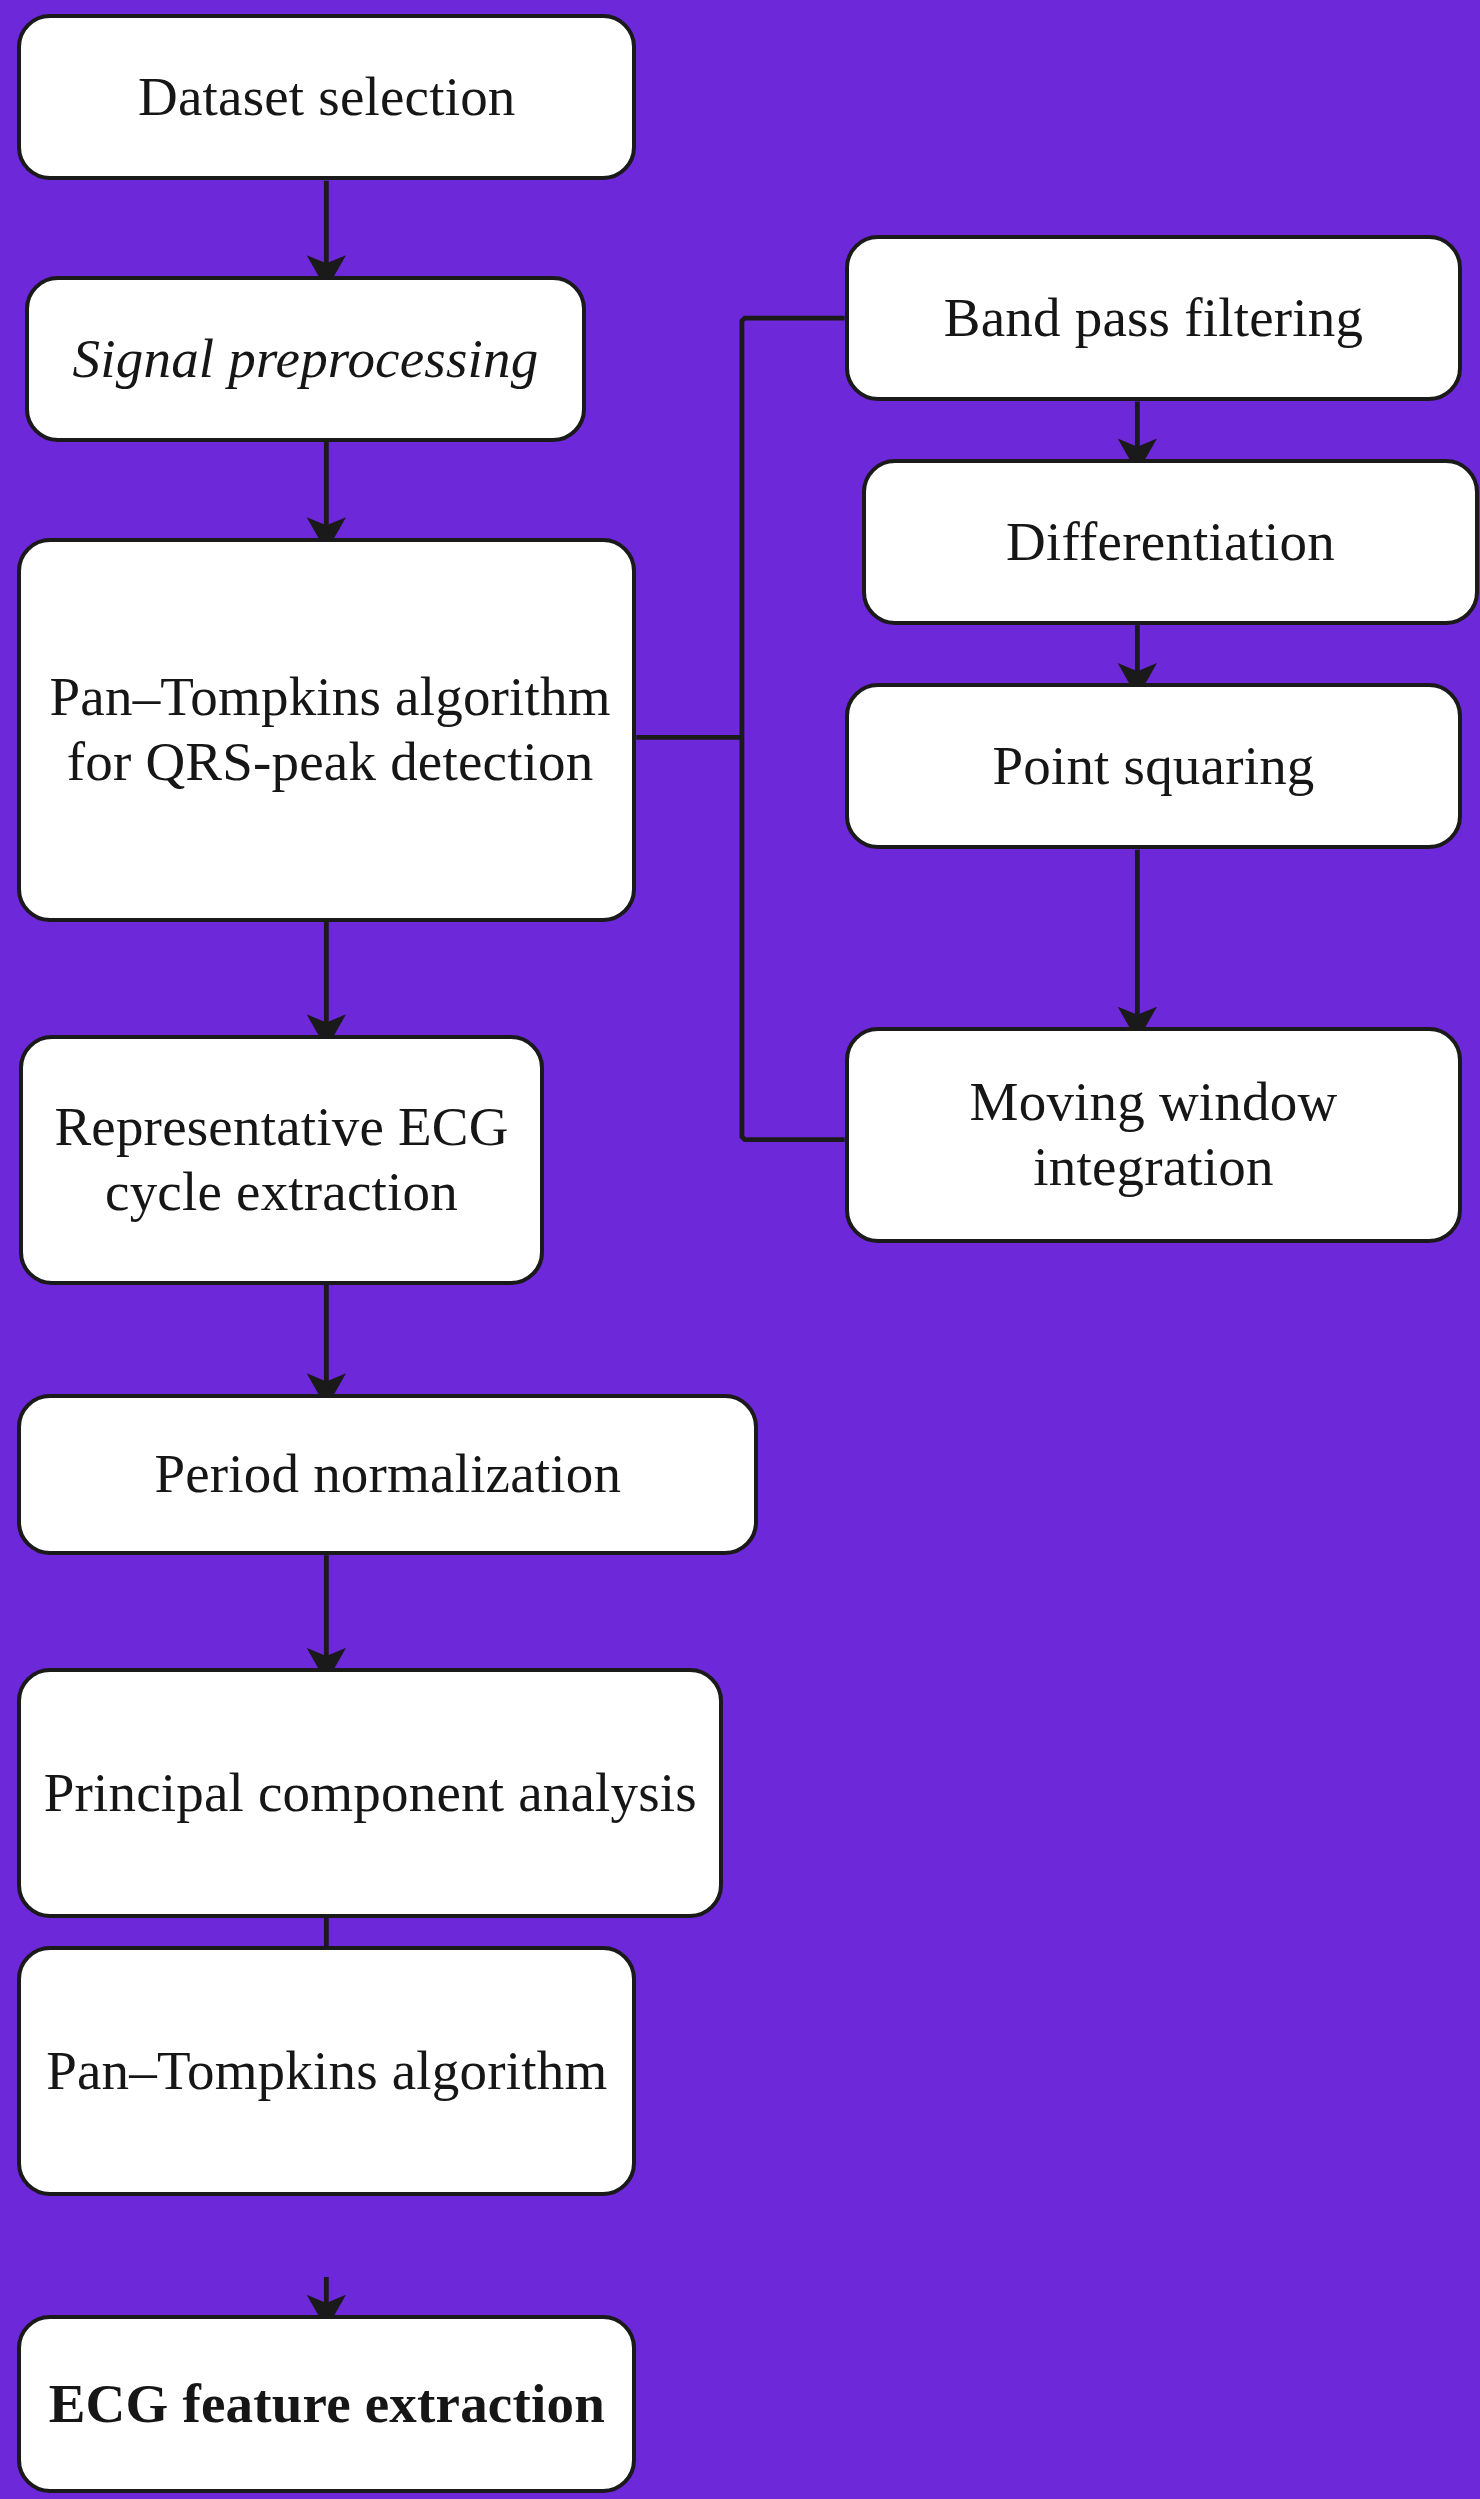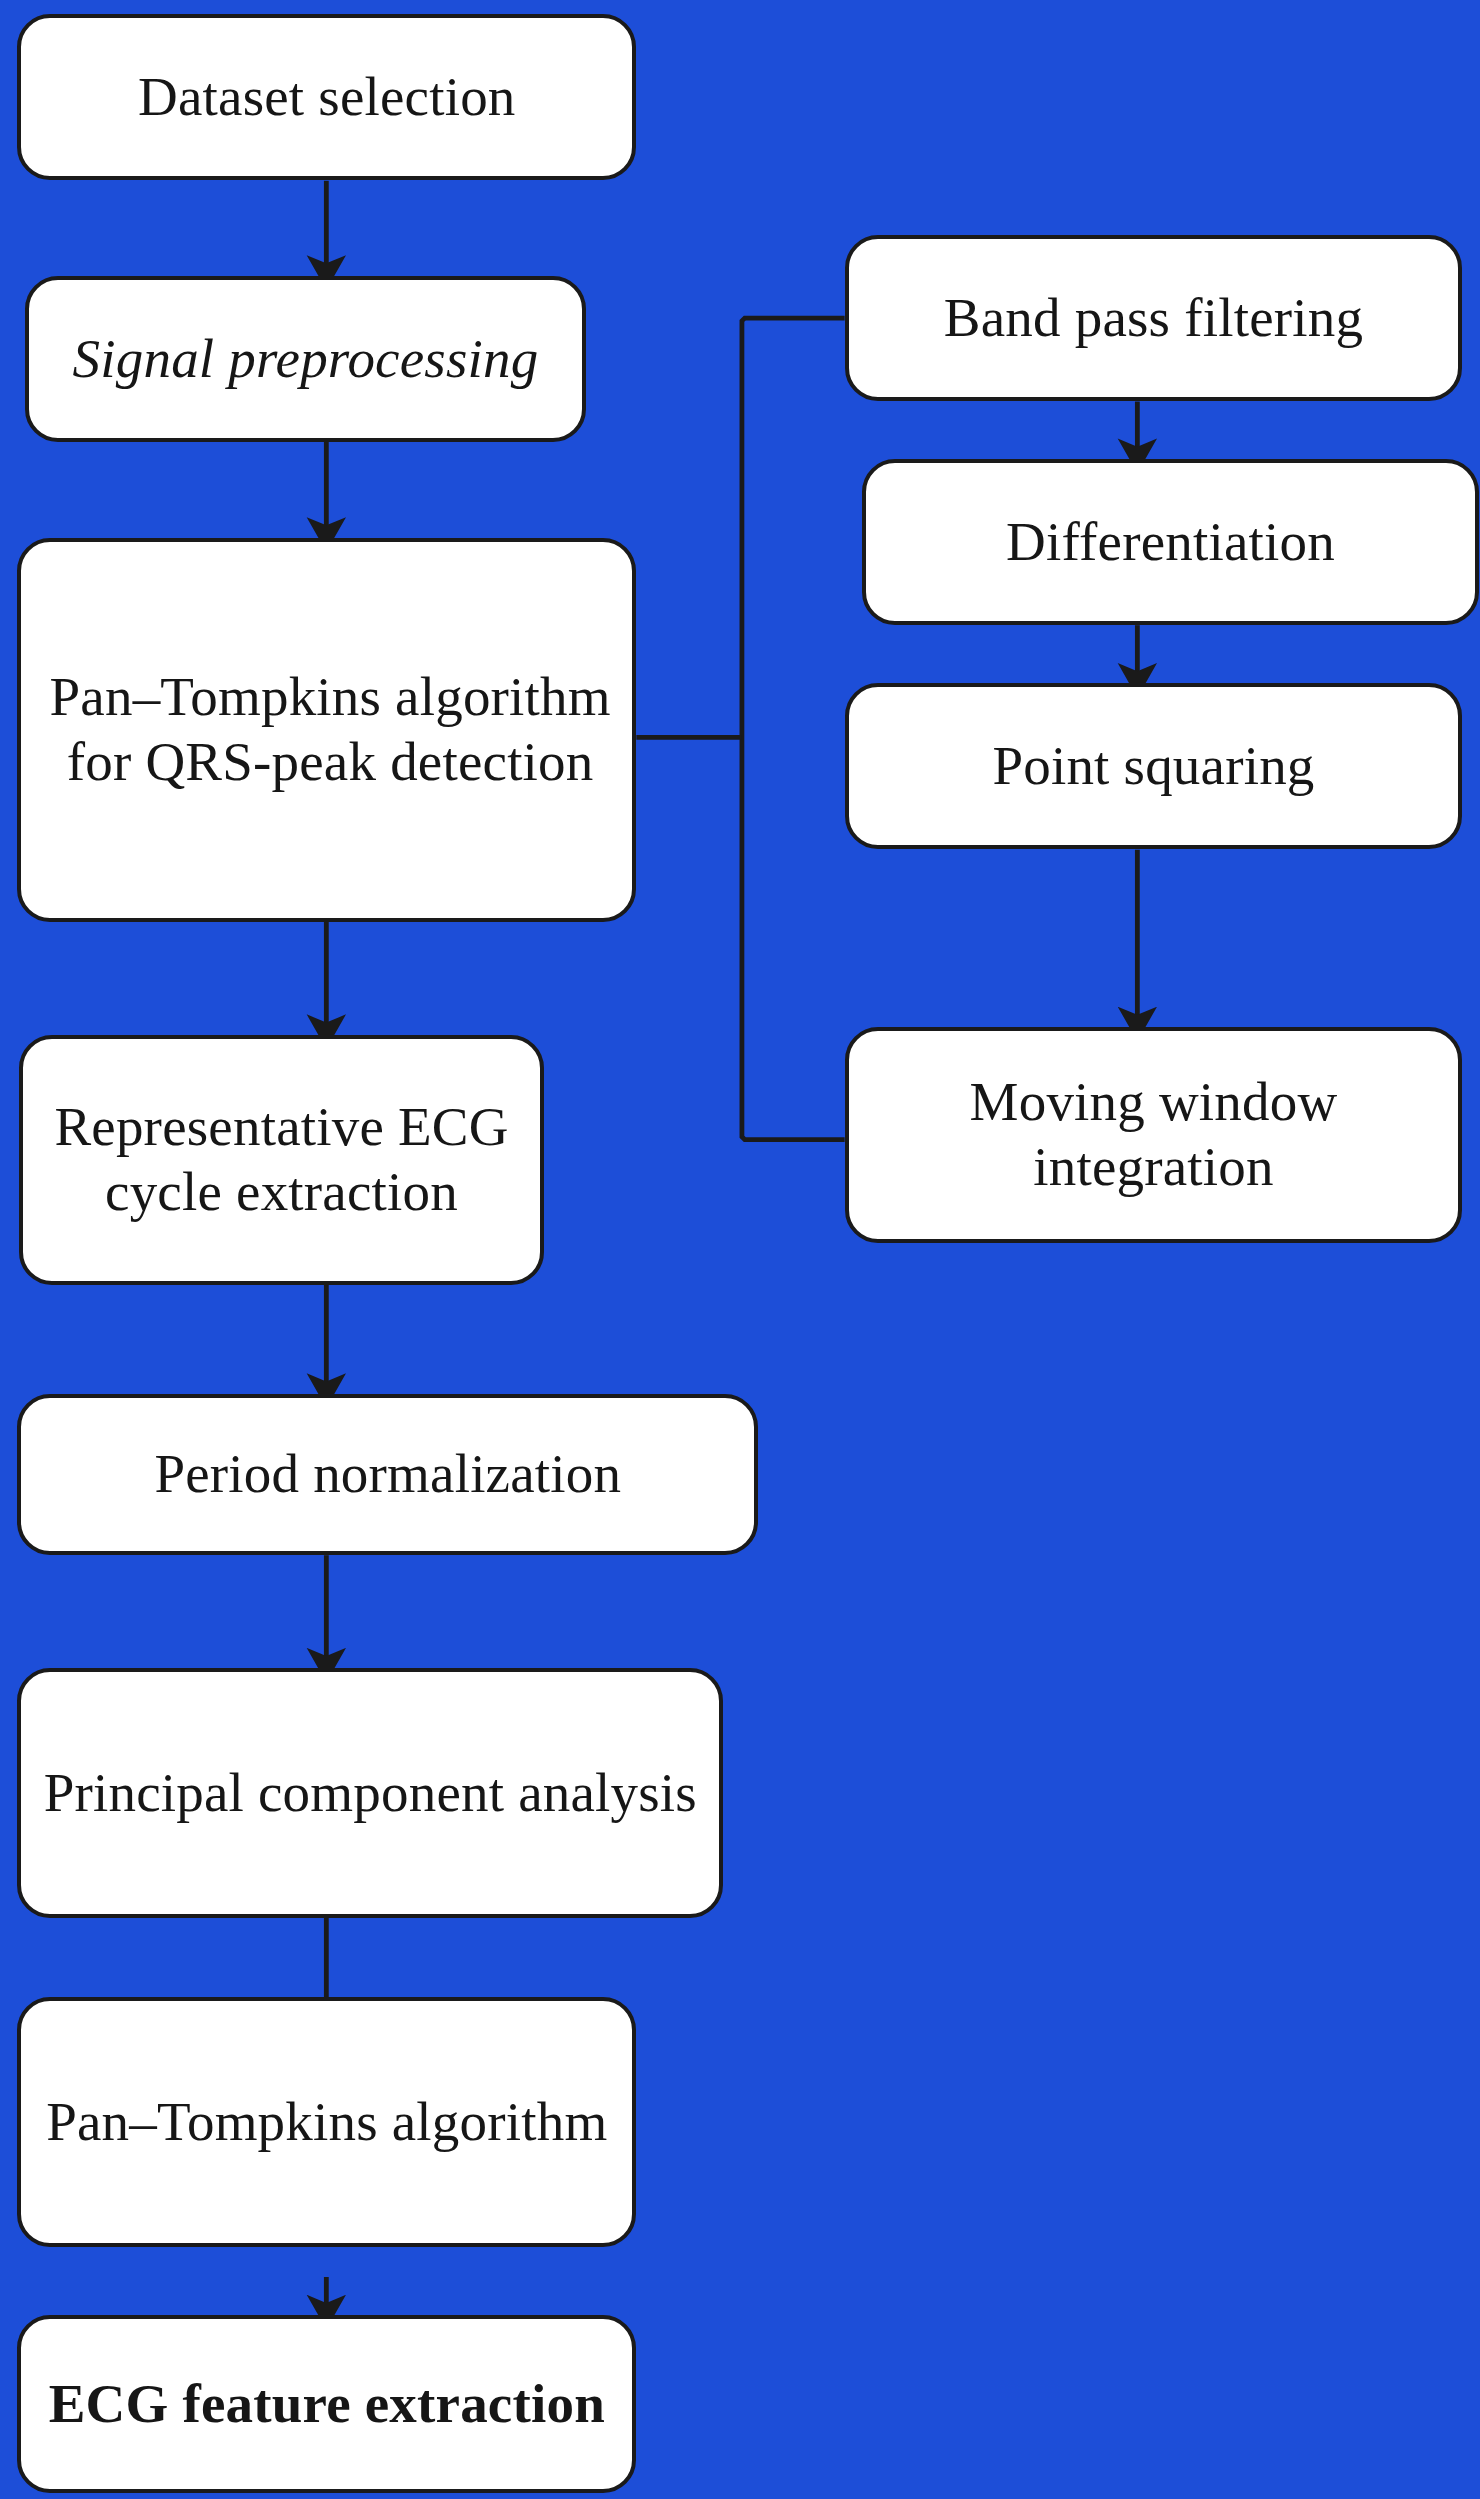--- a/index.html
+++ b/index.html
@@ -4,21 +4,21 @@
 <style>
   html, body {
     margin: 0;
     padding: 0;
     background: #ffffff;
   }
   #canvas {
     position: relative;
     width: 1480px;
     height: 2500px;
-    background: #1d4ed8;
+    background: #6d28d9;
     font-family: "Liberation Serif", "DejaVu Serif", serif;
     overflow: hidden;
   }
   #flow-svg {
     position: absolute;
     left: 0;
     top: 0;
     width: 1480px;
     height: 2500px;
   }
@@ -96,21 +96,21 @@
   </div>
 
   <div class="node" style="left:17.3px; top:1394px; width:741px; height:161px;">
     <span class="label">Period normalization</span>
   </div>
 
   <div class="node tall" style="left:17.3px; top:1668px; width:706px; height:250px;">
     <span class="label">Principal component analysis</span>
   </div>
 
-  <div class="node tall" style="left:17.3px; top:1997px; width:619px; height:250px;">
+  <div class="node tall" style="left:17.3px; top:1946px; width:619px; height:250px;">
     <span class="label">Pan–Tompkins algorithm</span>
   </div>
 
   <div class="node tall" style="left:17.3px; top:2315px; width:619px; height:178px;font-weight:bold;">
     <span class="label">ECG feature extraction</span>
   </div>
 
   <div class="node" style="left:845px; top:235px; width:617px; height:166px;">
     <span class="label">Band pass filtering</span>
   </div>

